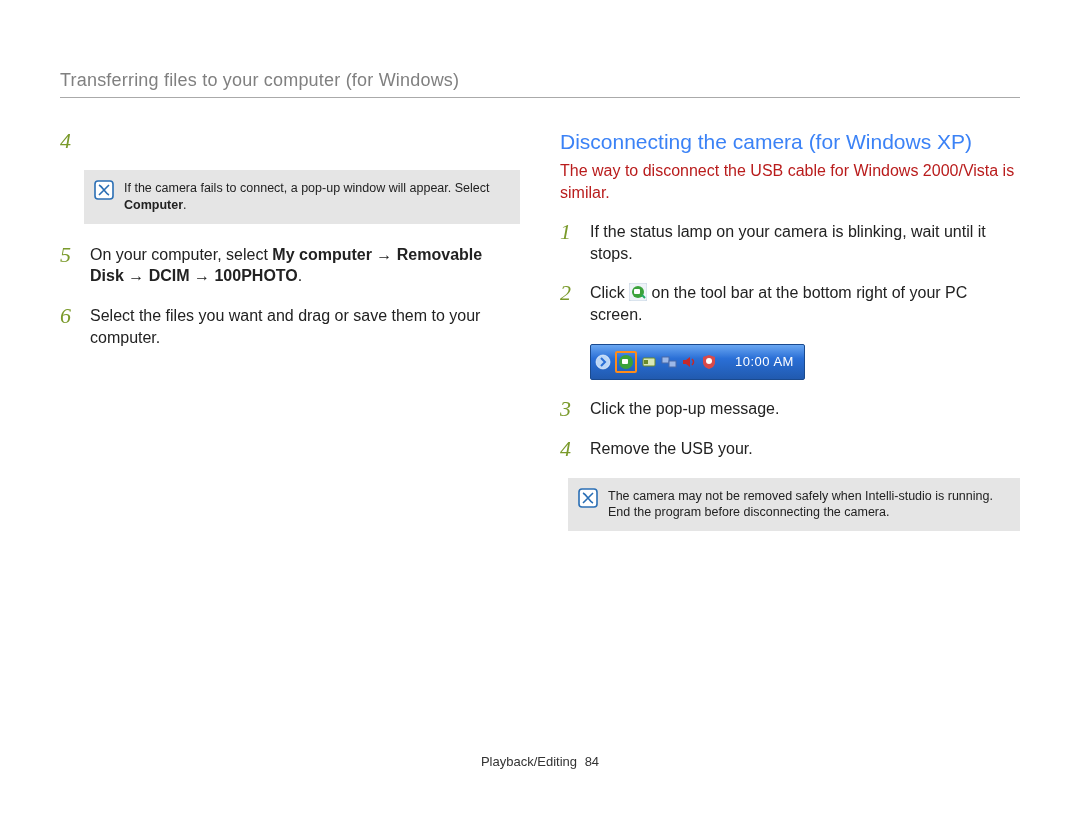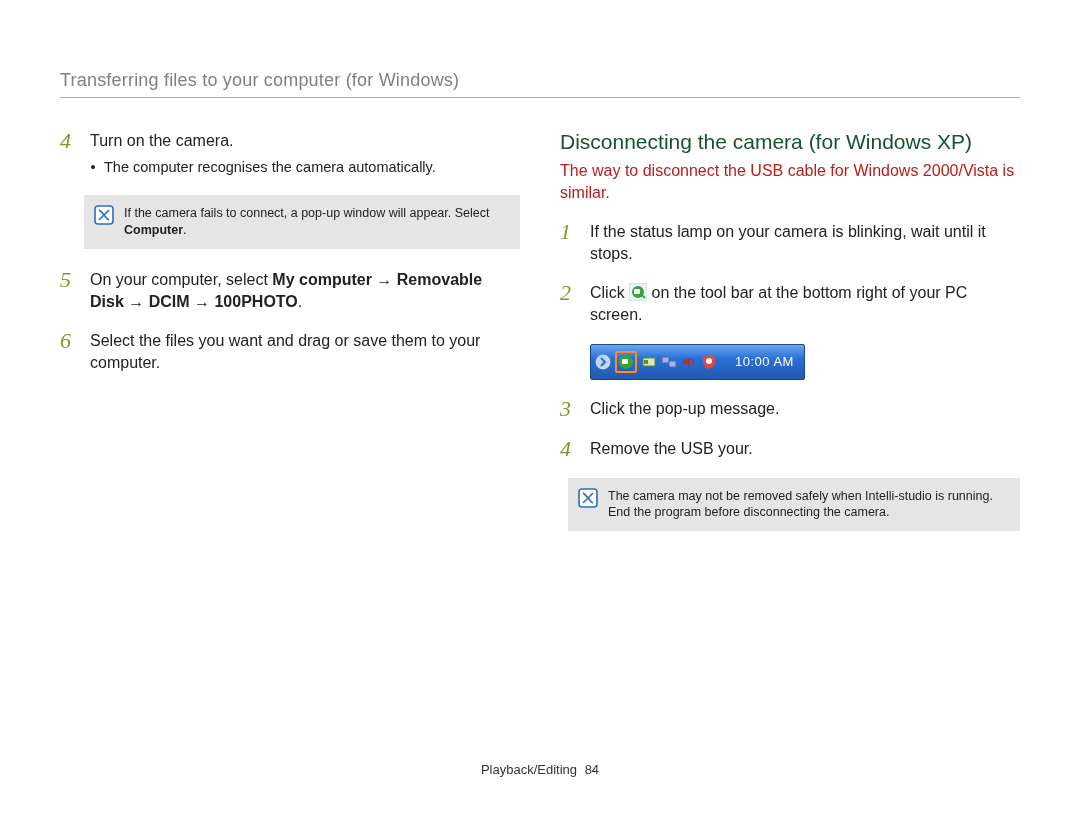--- a/index.html
+++ b/index.html
@@ -13,57 +13,48 @@
   .step-num { font-size: 22px; font-style: italic; color: #7a9a2b; font-family: Georgia, 'Times New Roman', serif; line-height: 1; min-width: 18px; }
   .step-body { font-size: 16px; line-height: 1.35; color: #222; }
   .step-body .bold { font-weight: bold; }
   .bullet-list { margin: 6px 0 0 0; padding-left: 0; }
   .bullet-item { display: flex; gap: 8px; font-size: 14.5px; color: #222; }
   .bullet-item .dot { width: 6px; text-align: center; }
   .note-box { background: #e5e5e5; padding: 10px 14px 10px 10px; margin: 12px 0 20px 24px; display: flex; gap: 10px; align-items: flex-start; }
   .note-icon { width: 20px; height: 20px; flex-shrink: 0; }
   .note-text { font-size: 12.5px; line-height: 1.35; color: #222; }
   .note-text .bold { font-weight: bold; }
-  .section-heading { color: #14532d; font-size: 21px; font-weight: 400; margin-bottom: 6px; }
+  .section-heading { color: #3b82f6; font-size: 21px; font-weight: 400; margin-bottom: 6px; }
   .section-sub { font-size: 16px; line-height: 1.35; color: #b91c1c; margin-bottom: 18px; }
   .inline-icon { display: inline-block; width: 18px; height: 18px; vertical-align: -3px; }
   .taskbar-wrap { margin: 10px 0 18px 30px; }
   .taskbar { display: inline-flex; align-items: center; height: 36px; background: linear-gradient(#6aa7f2, #2a6fd6 40%, #215aaf); border: 1px solid #1a4a8f; border-radius: 2px; padding: 0 10px 0 4px; gap: 4px; }
   .taskbar .chevron { width: 16px; height: 16px; }
   .taskbar .tray-icon { width: 16px; height: 16px; }
   .taskbar .highlight { border: 2px solid #ff8c1a; border-radius: 2px; padding: 1px; display: inline-flex; }
   .taskbar .clock { color: #fff; font-size: 13px; font-family: Tahoma, Arial, sans-serif; margin-left: 14px; letter-spacing: 0.5px; }
-  .footer { position: absolute; bottom: 30px; left: 0; width: 1080px; text-align: center; font-size: 13px; color: #333; }
+  .footer { position: absolute; bottom: 38px; left: 0; width: 1080px; text-align: center; font-size: 13px; color: #333; }
   .footer .num { margin-left: 4px; }
 </style>
 </head>
 <body>
 
 <div class="page">
 
   <div>
     <div class="header-title">Transferring files to your computer (for Windows)</div>
     <hr class="header-rule">
   </div>
 
   <div class="columns">
 
     <div class="col">
 
       <div class="step">
         <div class="step-num">4</div>
-        <div class="step-body">
-          <span>Turn on the camera.</span>
-          <div class="bullet-list">
-            <div class="bullet-item">
-              <span class="dot">•</span>
-              <span>The computer recognises the camera automatically.</span>
-            </div>
-          </div>
-        </div>
       </div>
 
       <div class="note-box">
         <svg class="note-icon" viewBox="0 0 20 20">
           <rect x="1" y="1" width="18" height="18" rx="3" fill="#fff" stroke="#2b6fb5" stroke-width="1.6"></rect>
           <path d="M5 15 L15 5 M5 5 C9 7 11 13 15 15" stroke="#2b6fb5" stroke-width="1.6" fill="none"></path>
         </svg>
         <div class="note-text">
           <span>If the camera fails to connect, a pop-up window will appear. Select </span><span class="bold">Computer</span><span>.</span>
         </div>

